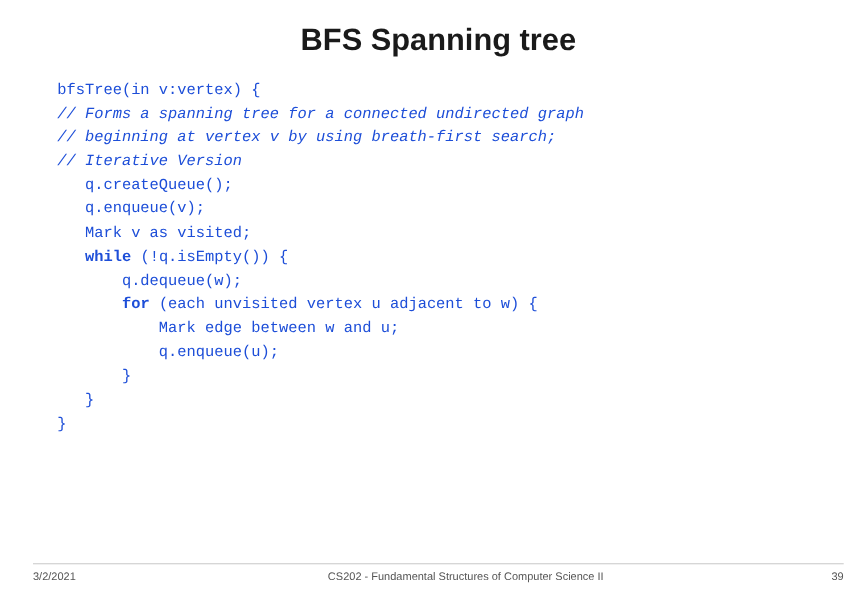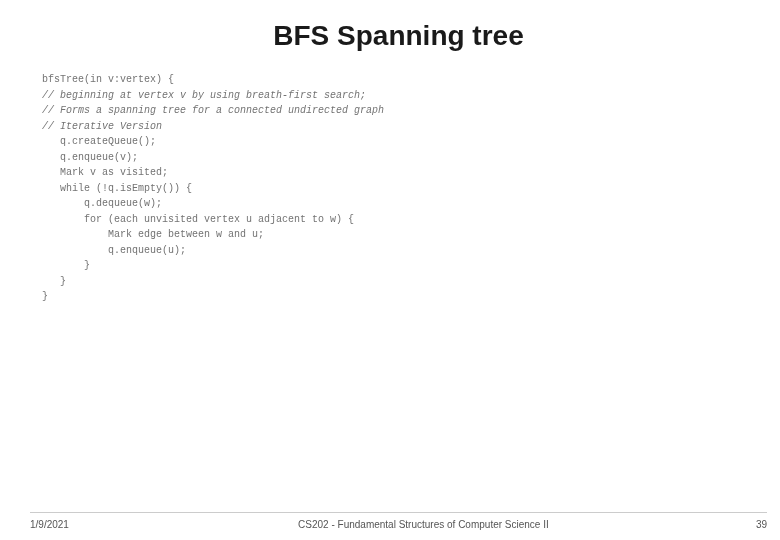--- a/index.html
+++ b/index.html
@@ -26,34 +26,34 @@
       text-align: center;
       font-size: 28px;
       font-weight: bold;
       color: #1a1a1a;
       margin-bottom: 20px;
       font-family: Arial, sans-serif;
     }
 
     .code-block {
       font-family: 'Courier New', Courier, monospace;
-      font-size: 10px;
+      font-size: 14px;
       line-height: 1.55;
-      color: #737373;
-      margin-left: 12px;
+      color: #1d4ed8;
+      margin-left: 22px;
       flex: 1;
     }
 
     .code-line {
       white-space: pre;
       display: block;
     }
 
     .keyword {
-      font-weight: normal;
+      font-weight: bold;
     }
 
     .comment {
       font-style: italic;
     }
 
     .footer {
       display: flex;
       justify-content: space-between;
       align-items: center;
@@ -80,35 +80,35 @@
   </style>
 </head>
 <body>
 
 <div class="slide-container">
 
   <div class="slide-title">BFS Spanning tree</div>
 
   <div class="code-block">
     <span class="code-line">bfsTree(in v:vertex) {</span>
+    <span class="code-line comment">// Forms a spanning tree for a connected undirected graph</span>
     <span class="code-line comment">// beginning at vertex v by using breath-first search;</span>
-    <span class="code-line comment">// Forms a spanning tree for a connected undirected graph</span>
     <span class="code-line comment">// Iterative Version</span>
     <span class="code-line">   q.createQueue();</span>
     <span class="code-line">   q.enqueue(v);</span>
     <span class="code-line">   Mark v as visited;</span>
     <span class="code-line">   <span class="keyword">while</span> (!q.isEmpty()) {</span>
     <span class="code-line">       q.dequeue(w);</span>
     <span class="code-line">       <span class="keyword">for</span> (each unvisited vertex u adjacent to w) {</span>
     <span class="code-line">           Mark edge between w and u;</span>
     <span class="code-line">           q.enqueue(u);</span>
     <span class="code-line">       }</span>
     <span class="code-line">   }</span>
     <span class="code-line">}</span>
   </div>
 
   <div class="footer">
-    <span class="footer-date">1/9/2021</span>
+    <span class="footer-date">3/2/2021</span>
     <span class="footer-course">CS202 - Fundamental Structures of Computer Science II</span>
     <span class="footer-page">39</span>
   </div>
 
 </div>
 
 </body></html>

